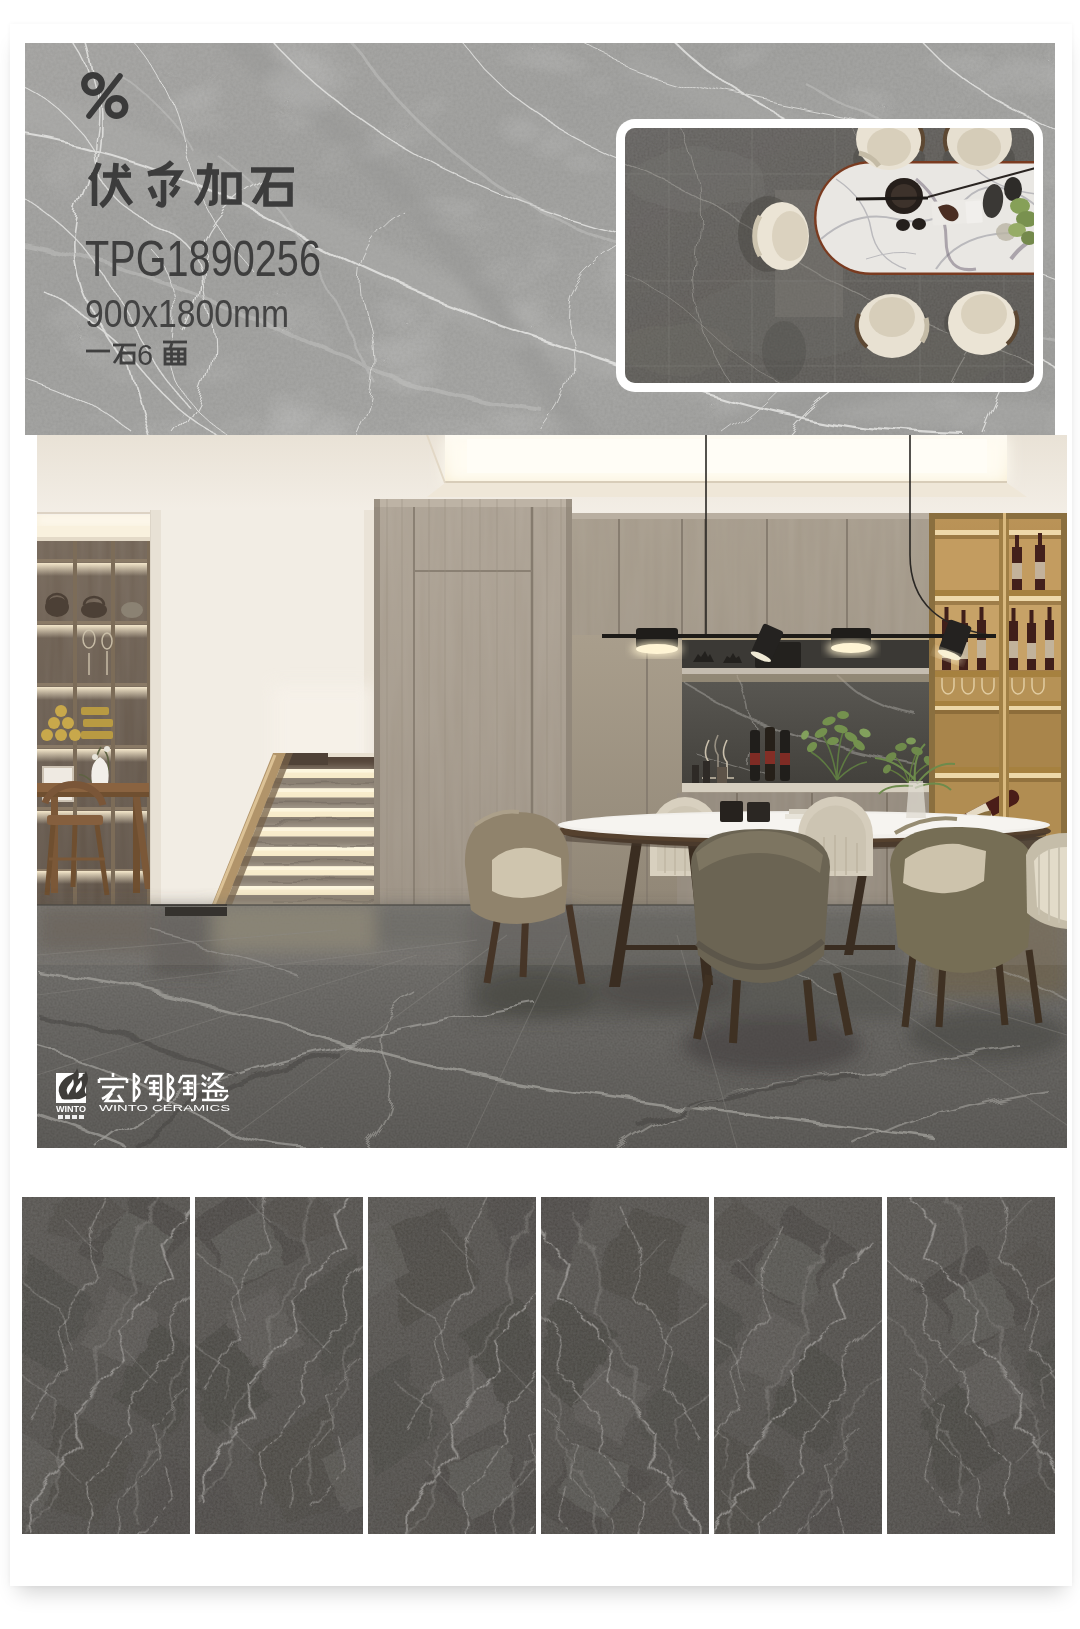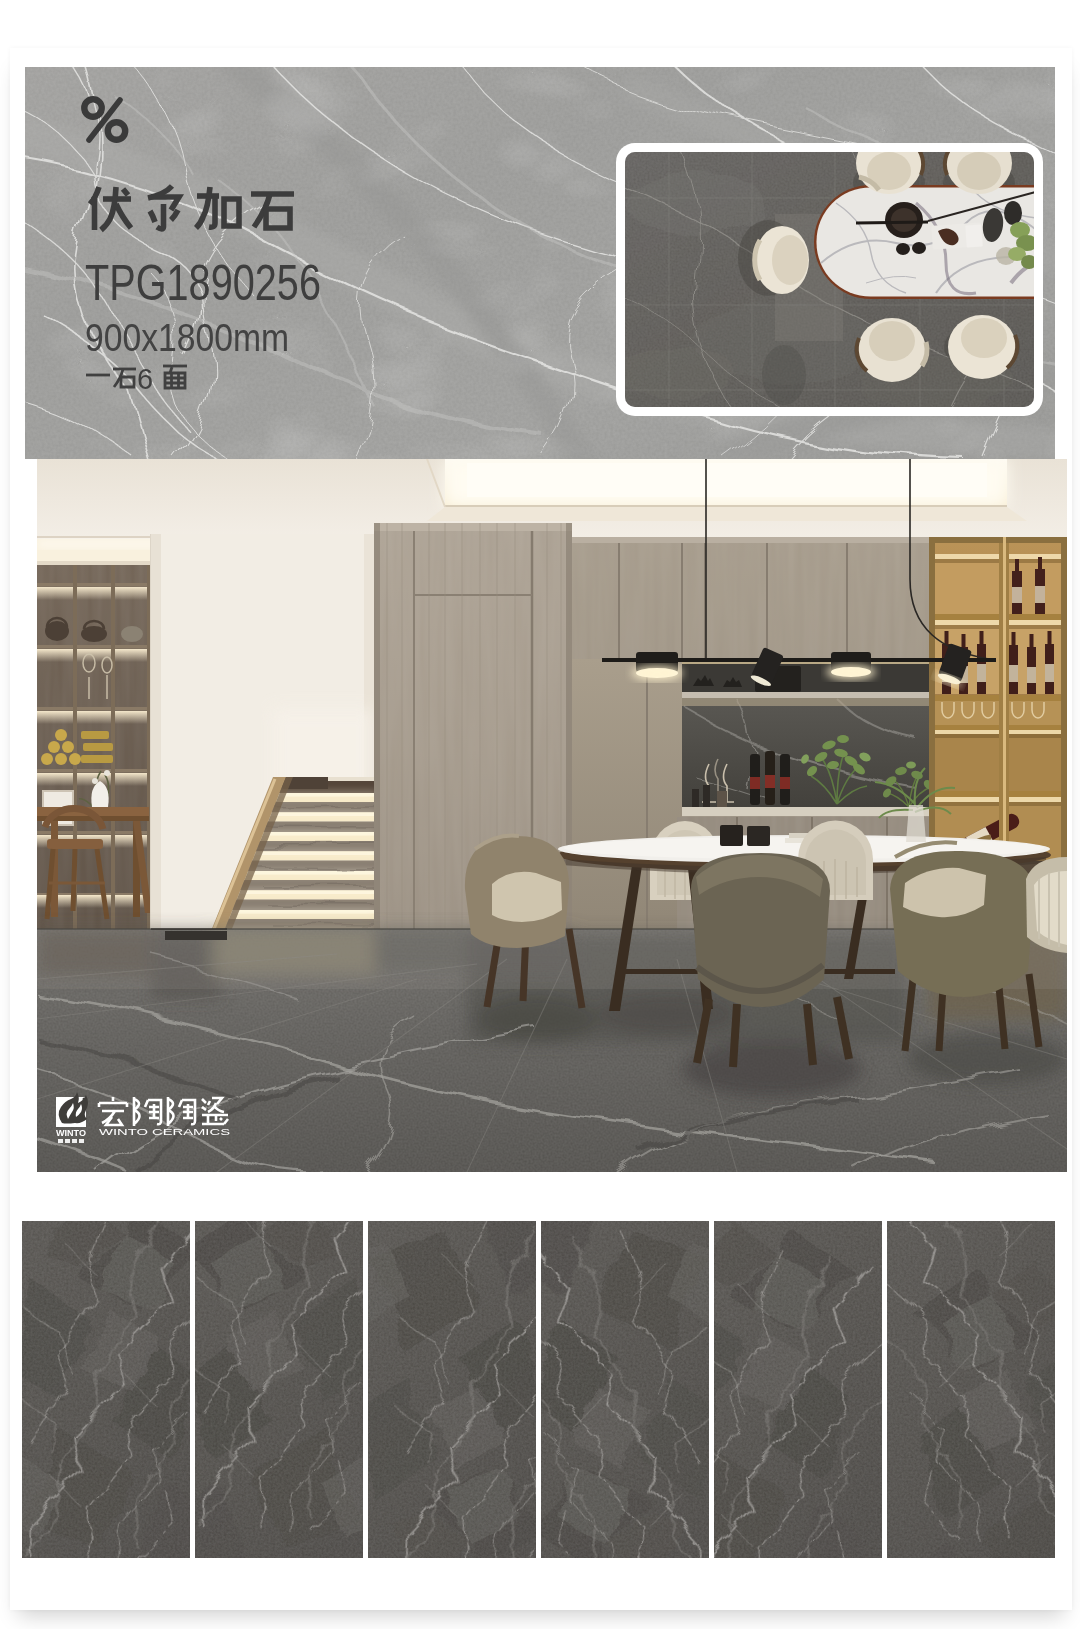--- a/index.html
+++ b/index.html
@@ -1,18 +1,18 @@
 <!DOCTYPE html>
 <html><head>
 <meta charset="utf-8">
 <style>
   html,body{margin:0;padding:0;background:#ffffff;}
   body{width:1080px;height:1629px;position:relative;overflow:hidden;
        font-family:"Liberation Sans",sans-serif;}
-  .abs{position:absolute;margin-top:24px;}
+  .abs{position:absolute;}
   #page{left:10px;top:24px;width:1062px;height:1562px;background:#fff;
         box-shadow:0 14px 20px -8px rgba(0,0,0,0.18), 0 0 5px rgba(0,0,0,0.045);}
 </style>
 </head>
 <body>
 <div id="page" class="abs"></div>
 
 <div class="abs" id="topmarble" style="left:25px;top:43px;width:1030px;height:392px;">
 <svg width="1030" height="392" viewBox="0 0 1030 392">
  <defs>

